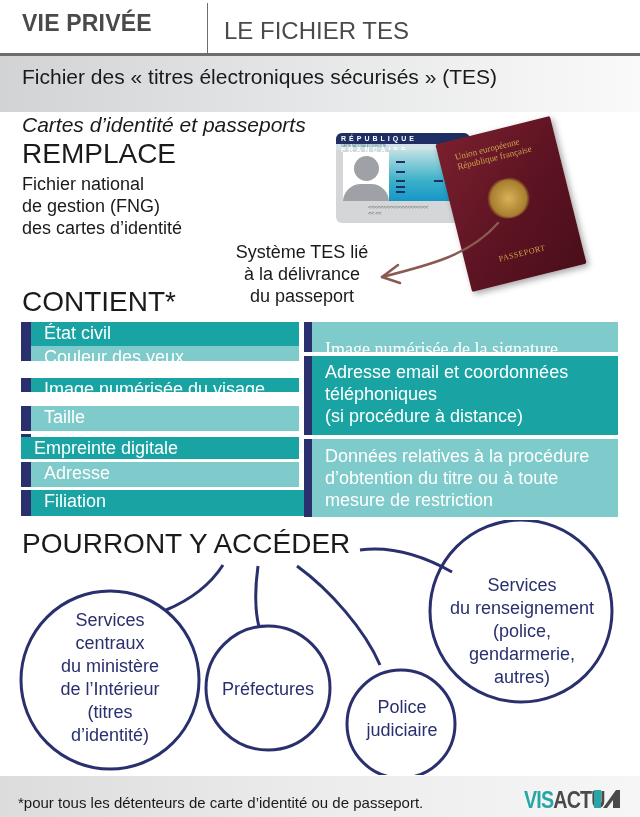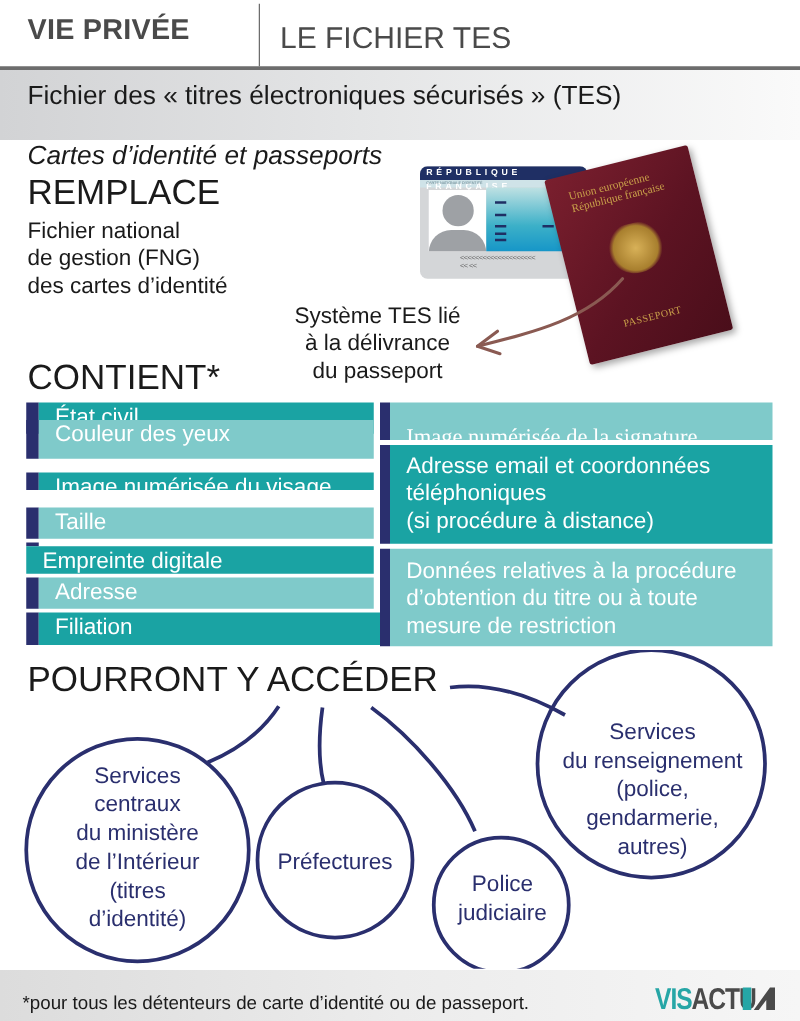--- a/index.html
+++ b/index.html
@@ -129,21 +129,21 @@
   <div>du passeport</div>
 </div>
 
 <div class="h-section contient-title">CONTIENT*</div>
 
 <div class="list">
   <div class="row dark" style="left:21px;top:322px;width:278px;height:25px;">
       <div class="marker"></div>
       <div class="cell">État civil</div>
     </div>
-  <div class="row light" style="left:21px;top:336px;width:278px;height:31px;">
+  <div class="row light" style="left:21px;top:346px;width:278px;height:15px;">
       <div class="marker"></div>
       <div class="cell">Couleur des yeux</div>
     </div>
   <div class="row dark" style="left:21px;top:378px;width:278px;height:14px;">
       <div class="marker"></div>
       <div class="cell">Image numérisée du visage</div>
     </div>
   <div class="row light" style="left:21px;top:406px;width:278px;height:25px;">
       <div class="marker"></div>
       <div class="cell">Taille</div>

